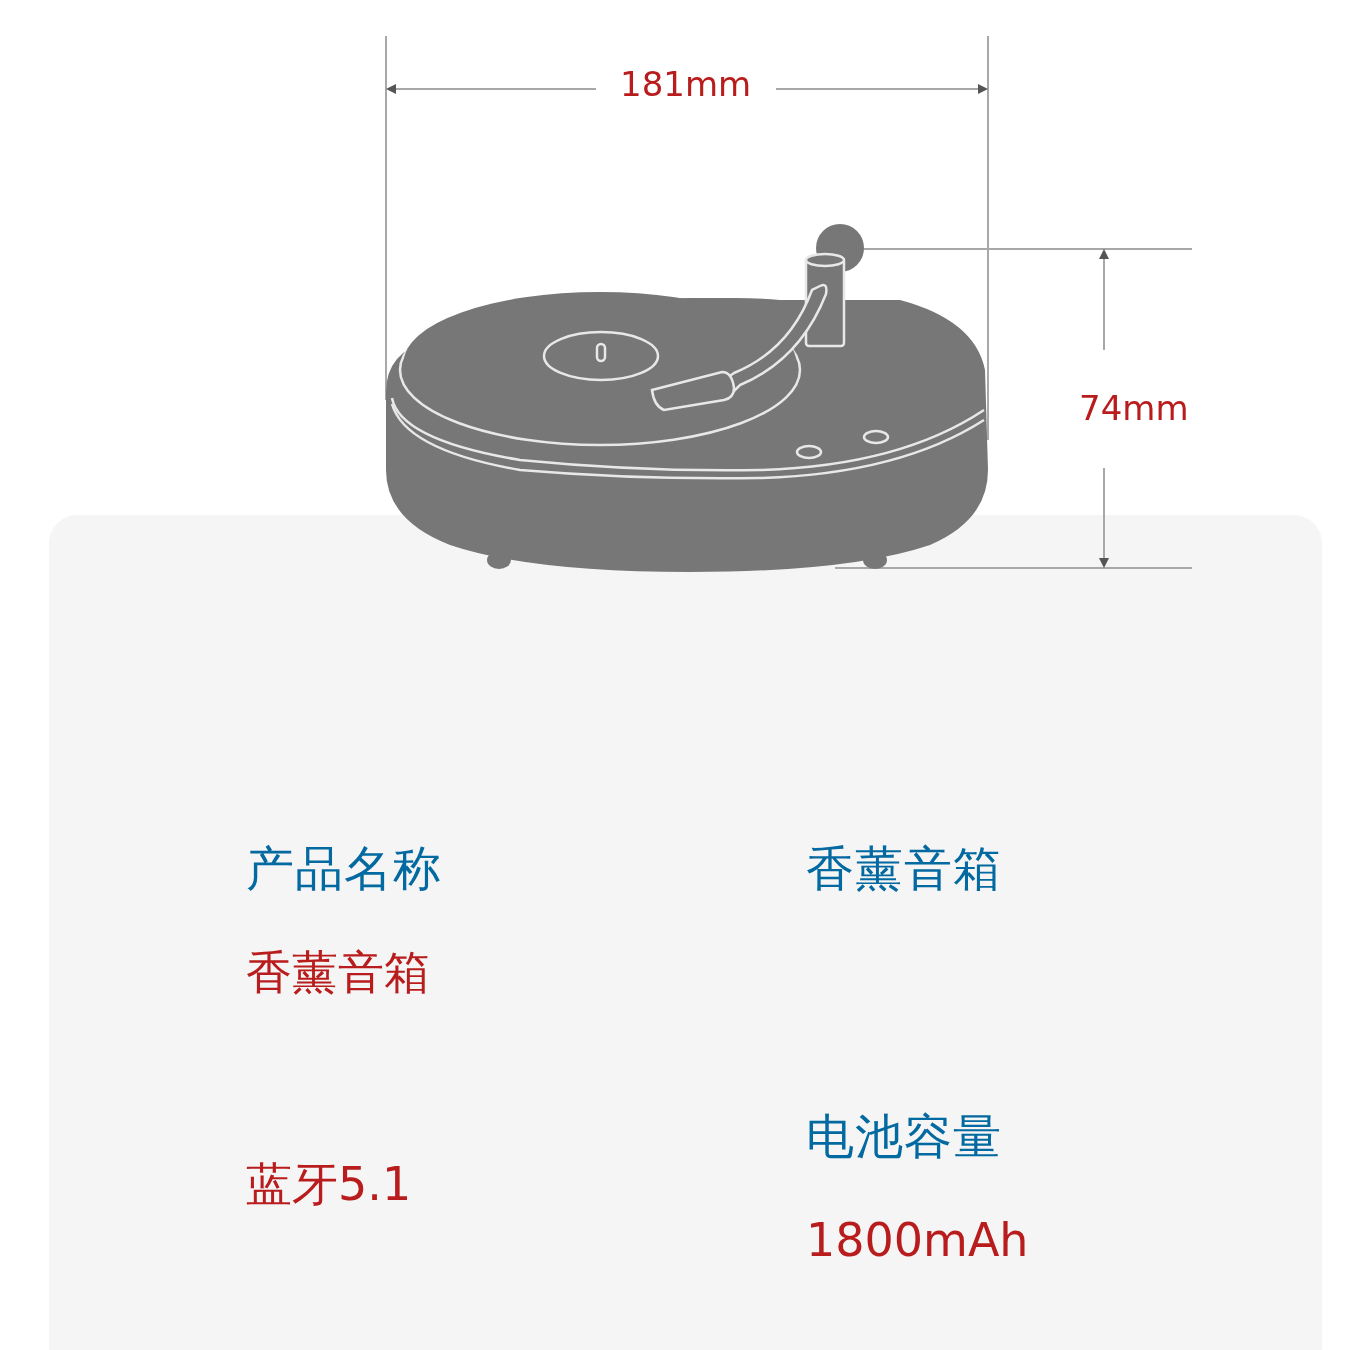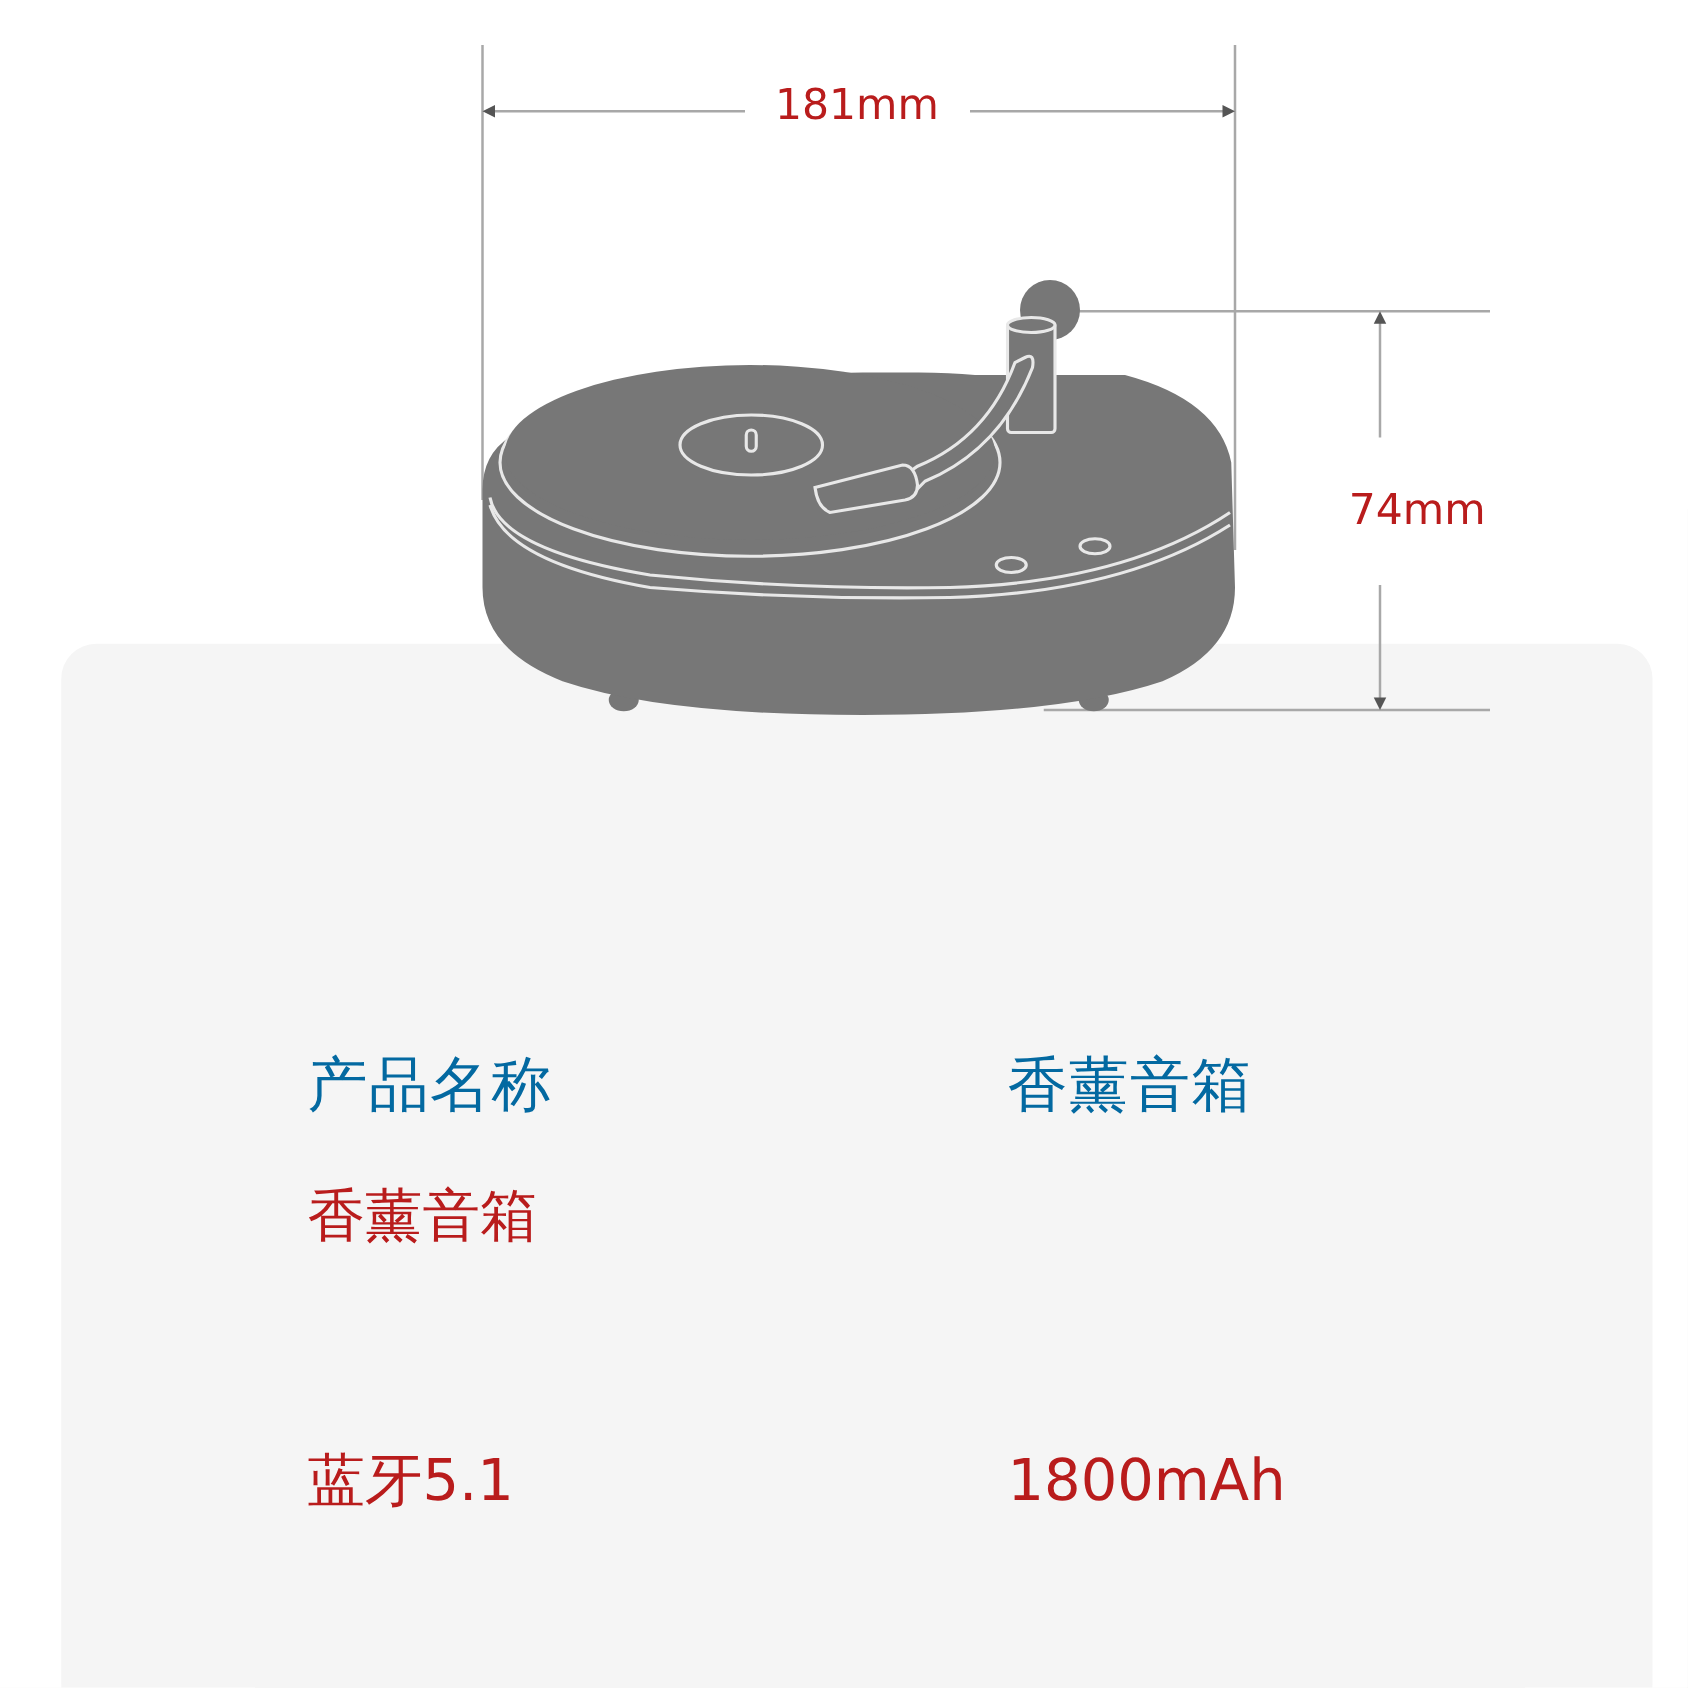--- a/index.html
+++ b/index.html
@@ -142,14 +142,15 @@
   <div class="spec-title">产品名称</div>
   <div class="spec-value">香薰音箱</div>
 </div>
 <div class="spec-block spec-1">
   <div class="spec-title">香薰音箱</div>
 </div>
 <div class="spec-block spec-2">
   <div class="spec-value">蓝牙5.1</div>
 </div>
 <div class="spec-block spec-3">
+  <div class="spec-title">电池容量</div>
   <div class="spec-value">1800mAh</div>
 </div>
 
 </body></html>

